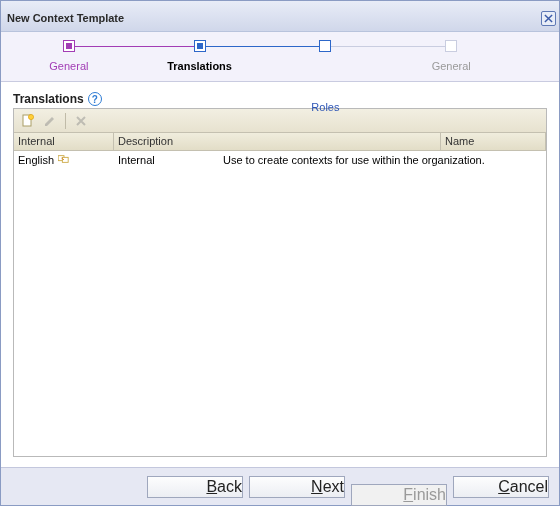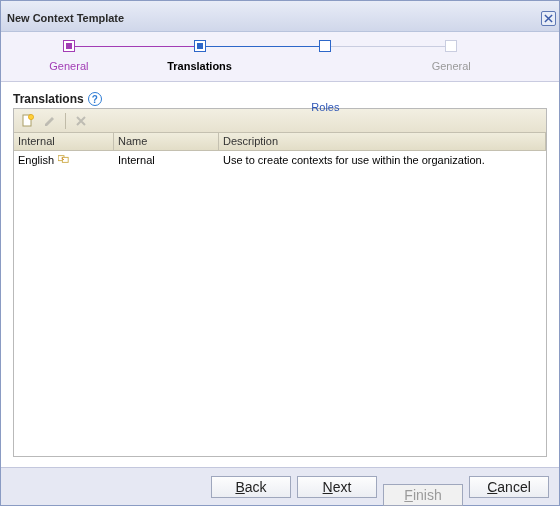--- a/index.html
+++ b/index.html
@@ -186,29 +186,29 @@
     background: #e6e8f3;
     border-top: 1px solid #c3c7dd;
     height: 38px;
     display: flex;
     align-items: center;
     justify-content: flex-end;
     padding: 0 10px;
     gap: 6px;
   }
   .btn {
-    width: 80px;
+    width: 96px;
     height: 22px;
     background: linear-gradient(to bottom, #fdfdfd, #eceef3);
     border: 1px solid #9fa7bd;
-    font-size: 14px;
+    font-size: 16px;
     cursor: pointer;
     display: flex;
     align-items: center;
-    justify-content: center;
+    justify-content: flex-end;
     color: #222;
   }
   .btn.disabled {
     color: #9a9a9a;
     cursor: default;
     background: #f1f1f1;
     margin-top: 16px;
   }
   .btn .ul { text-decoration: underline; }
 </style>
@@ -271,22 +271,22 @@
         <div class="tool-btn disabled">
           <svg width="12" height="12" viewBox="0 0 12 12">
             <path d="M2 2 L10 10 M10 2 L2 10" stroke="#888" stroke-width="2"></path>
           </svg>
         </div>
       </div>
 
       <div class="grid">
         <div class="grid-header">
           <div class="col col-lang">Internal</div>
+          <div class="col col-desc">Description</div>
           <div class="col col-name">Name</div>
-          <div class="col col-desc">Description</div>
         </div>
         <div class="grid-body">
           <div class="grid-row">
             <div class="col col-lang">
               <span>English</span>
               <span class="master-icon">
                 <svg viewBox="0 0 14 12">
                   <rect x="0" y="2" width="7" height="6" fill="#fff" stroke="#c9a43a"></rect>
                   <rect x="5" y="4" width="7" height="6" fill="#fff" stroke="#c9a43a"></rect>
                   <path d="M4 5 L7 7" stroke="#d07a1a" stroke-width="1"></path>

